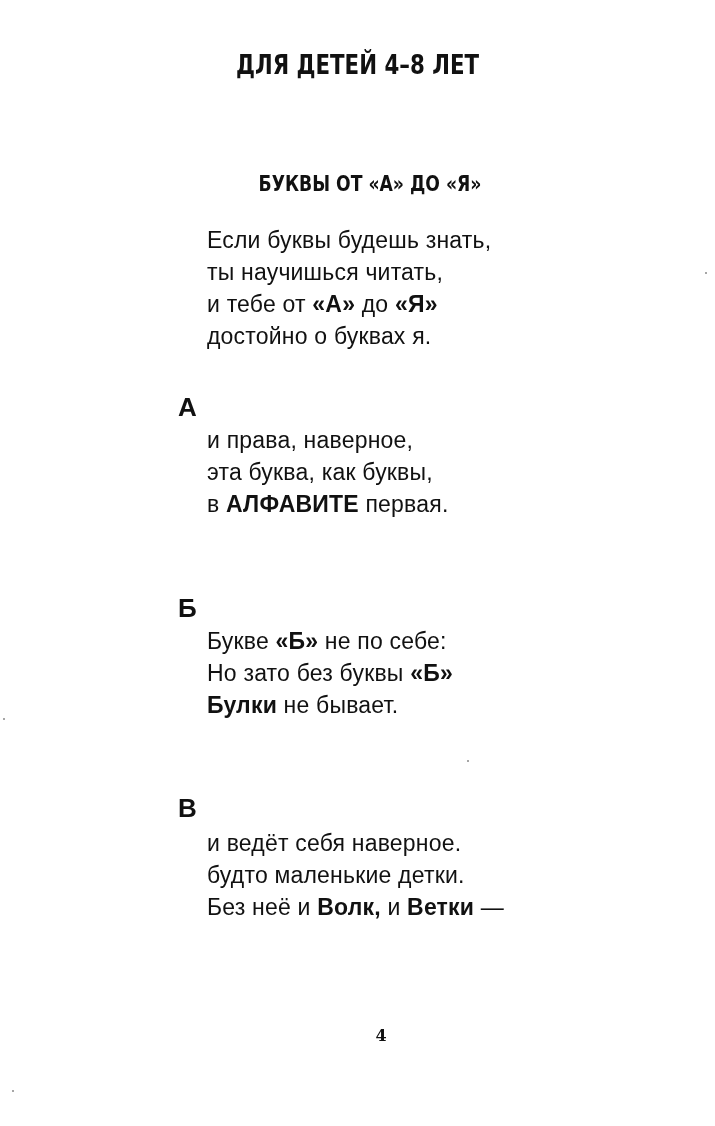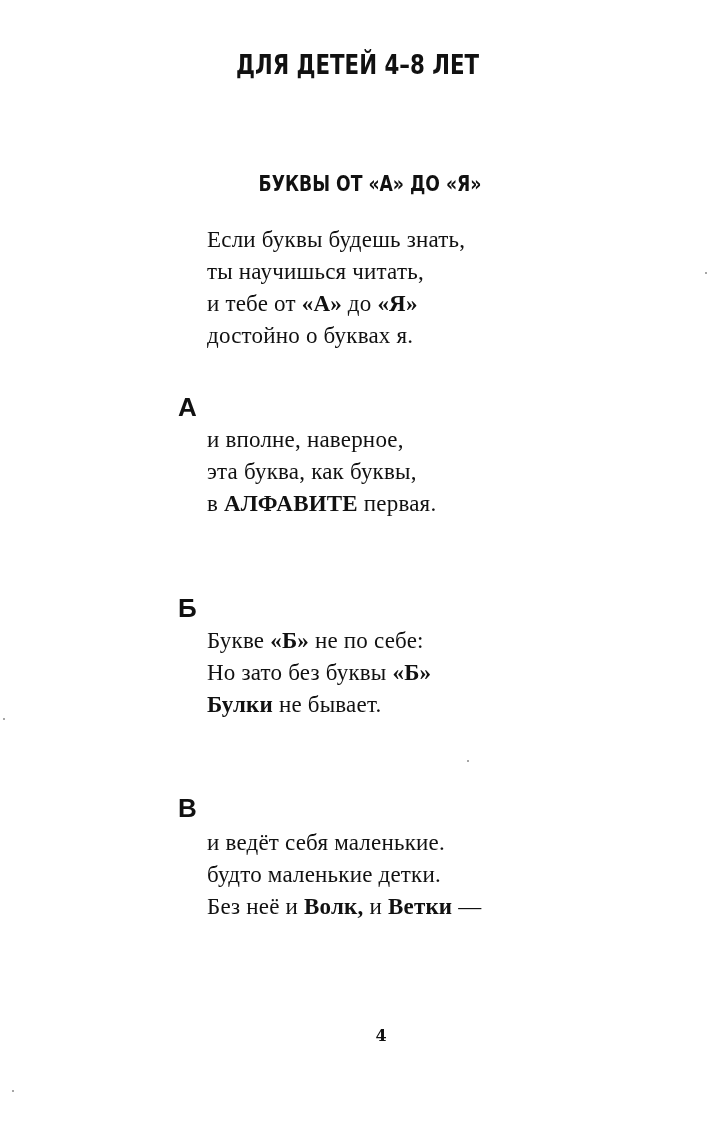--- a/index.html
+++ b/index.html
@@ -16,21 +16,21 @@
     }
     .poem-title {
       position: absolute; top: 172px; left: 0; width: 740px;
       text-align: center;
       font-family: "DejaVu Sans", sans-serif; font-weight: bold;
       font-size: 21px; transform: scaleX(0.82);
       text-transform: uppercase;
     }
     .stanza {
       position: absolute; left: 207px;
-      font-family: Liberation Serif, serif; font-size: 23px;
+      font-family: Liberation Sans, sans-serif; font-size: 23px;
       line-height: 32px; letter-spacing: 0.2px;
     }
     .stanza .line { white-space: nowrap; display: block; }
     .stanza b { font-weight: bold; }
     .letter-head {
       position: absolute; left: 178px;
       font-family: "Liberation Sans", sans-serif; font-weight: bold;
       font-size: 26px;
     }
     .page-number {
@@ -49,35 +49,35 @@
 
 <div class="stanza" style="top:224px;">
   <span class="line">Если буквы будешь знать,</span>
   <span class="line">ты научишься читать,</span>
   <span class="line">и тебе от <b>«А»</b> до <b>«Я»</b></span>
   <span class="line">достойно о буквах я.</span>
 </div>
 
 <div class="letter-head" style="top:392px;">А</div>
 <div class="stanza" style="top:424px;">
-  <span class="line">и вполне, наверное,</span>
+  <span class="line">и права, наверное,</span>
   <span class="line">эта буква, как буквы,</span>
   <span class="line">в <b>АЛФАВИТЕ</b> первая.</span>
 </div>
 
 <div class="letter-head" style="top:593px;">Б</div>
 <div class="stanza" style="top:625px;">
   <span class="line">Букве <b>«Б»</b> не по себе:</span>
   <span class="line">Но зато без буквы <b>«Б»</b></span>
   <span class="line"><b>Булки</b> не бывает.</span>
 </div>
 
 <div class="letter-head" style="top:793px;">В</div>
 <div class="stanza" style="top:827px;">
-  <span class="line">и ведёт себя маленькие.</span>
+  <span class="line">и ведёт себя наверное.</span>
   <span class="line">будто маленькие детки.</span>
   <span class="line">Без неё и <b>Волк,</b> и <b>Ветки</b> —</span>
 </div>
 
 <div class="page-number">4</div>
 
 <div class="speck" style="top:272px;left:705px;"></div>
 <div class="speck" style="top:718px;left:3px;"></div>
 <div class="speck" style="top:760px;left:467px;"></div>
 <div class="speck" style="top:1090px;left:12px;"></div>

